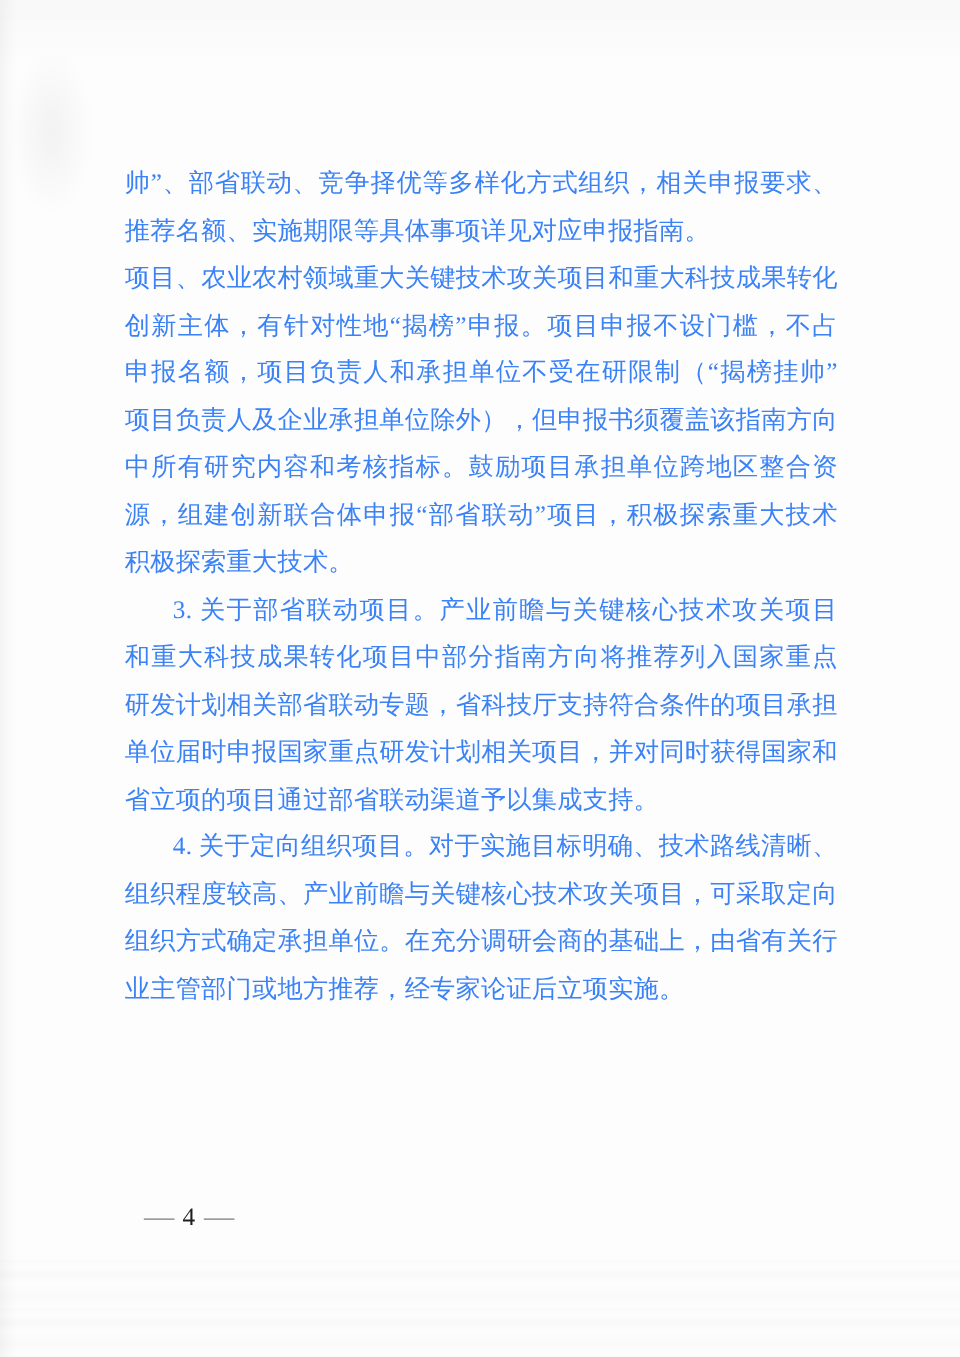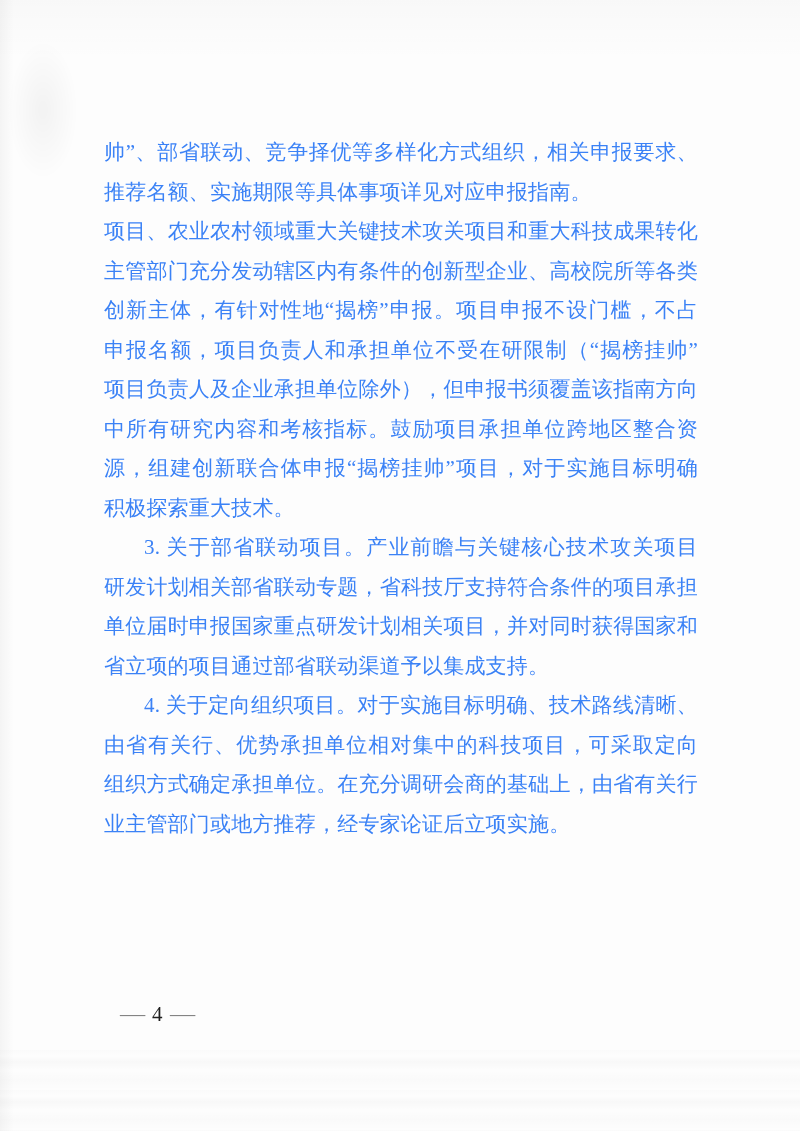--- a/index.html
+++ b/index.html
@@ -91,33 +91,33 @@
 
   <div class="artifact band-top"></div>
   <div class="artifact streak-left-edge"></div>
   <div class="artifact smudge-top-left"></div>
   <div class="artifact band-bottom"></div>
 
   <div class="text-block">
     <div class="line">帅”、部省联动、竞争择优等多样化方式组织，相关申报要求、</div>
     <div class="line plain">推荐名额、实施期限等具体事项详见对应申报指南。</div>
     <div class="line">项目、农业农村领域重大关键技术攻关项目和重大科技成果转化</div>
-    <div class="line">主管部门充分发动辖区内有条件的创新型企业、高校院所等各类</div>
     <div class="line">创新主体，有针对性地“揭榜”申报。项目申报不设门槛，不占</div>
     <div class="line">申报名额，项目负责人和承担单位不受在研限制（“揭榜挂帅”</div>
     <div class="line">项目负责人及企业承担单位除外），但申报书须覆盖该指南方向</div>
     <div class="line">中所有研究内容和考核指标。鼓励项目承担单位跨地区整合资</div>
-    <div class="line">源，组建创新联合体申报“揭榜挂帅”项目，对于实施目标明确</div>
+    <div class="line">源，组建创新联合体申报“部省联动”项目，积极探索重大技术</div>
     <div class="line plain">积极探索重大技术。</div>
     <div class="line indent">3. 关于部省联动项目。产业前瞻与关键核心技术攻关项目</div>
+    <div class="line">和重大科技成果转化项目中部分指南方向将推荐列入国家重点</div>
     <div class="line">研发计划相关部省联动专题，省科技厅支持符合条件的项目承担</div>
     <div class="line">单位届时申报国家重点研发计划相关项目，并对同时获得国家和</div>
     <div class="line plain">省立项的项目通过部省联动渠道予以集成支持。</div>
     <div class="line indent">4. 关于定向组织项目。对于实施目标明确、技术路线清晰、</div>
-    <div class="line">由省有关行、优势承担单位相对集中的科技项目，可采取定向</div>
+    <div class="line">组织程度较高、产业前瞻与关键核心技术攻关项目，可采取定向</div>
     <div class="line">组织方式确定承担单位。在充分调研会商的基础上，由省有关行</div>
     <div class="line plain">业主管部门或地方推荐，经专家论证后立项实施。</div>
   </div>
 
   <div class="page-footer">
     <span class="dash">—</span>
     <span class="num">4</span>
     <span class="dash">—</span>
   </div>
 

